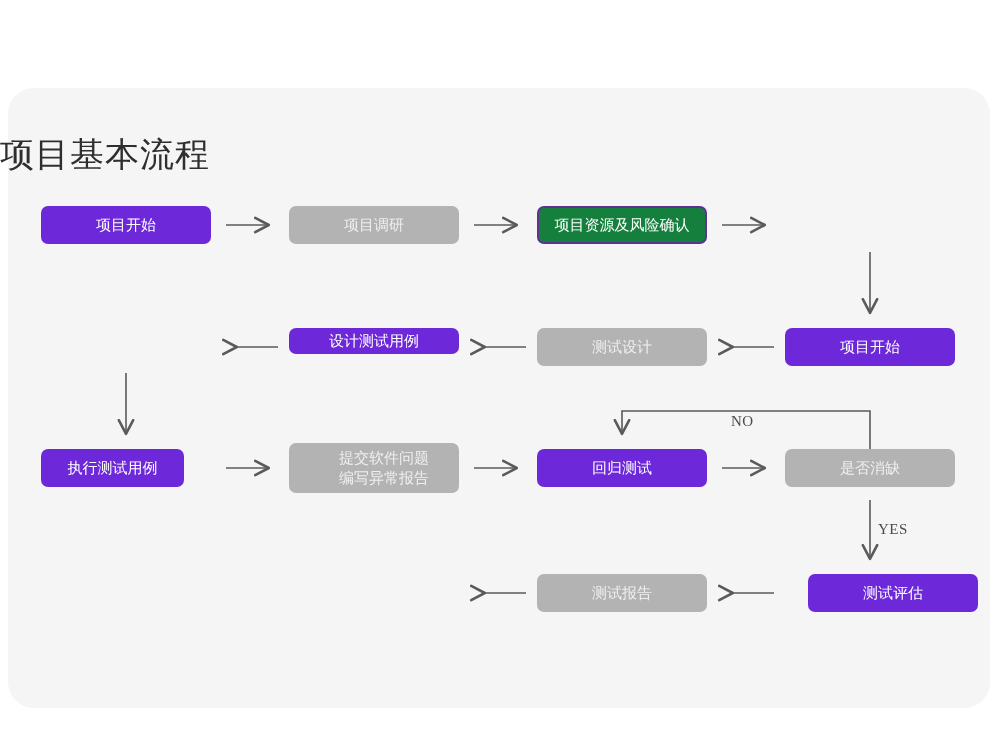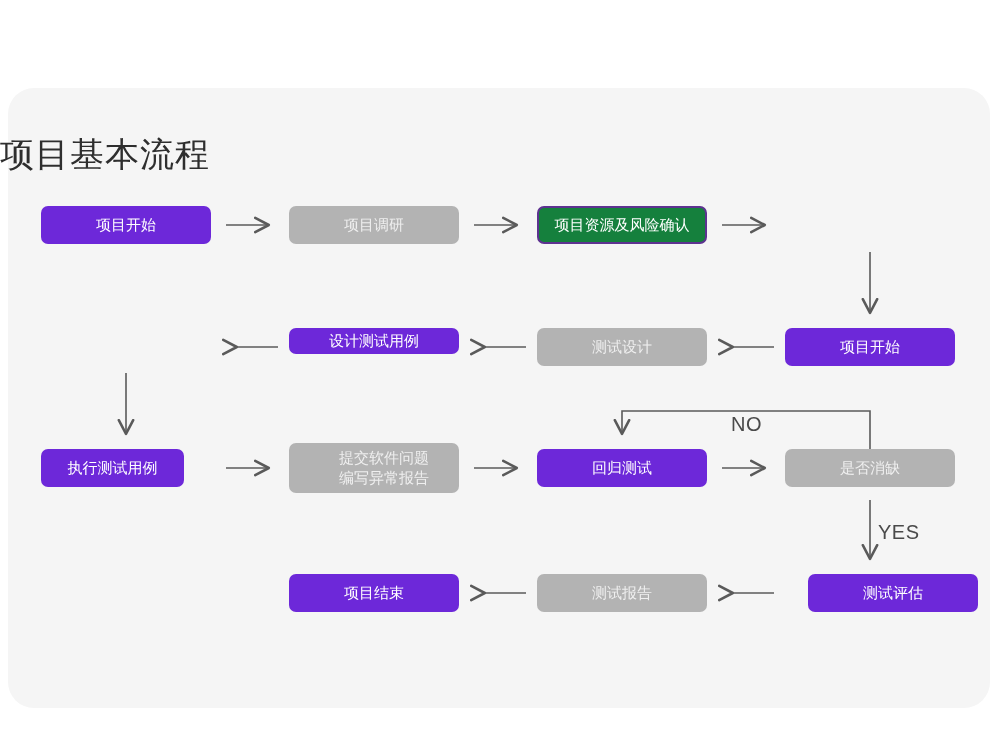--- a/index.html
+++ b/index.html
@@ -66,23 +66,24 @@
     color: #efefef;
   }
   
   .conn {
     position: absolute;
     pointer-events: none;
   }
   .conn svg { display: block; overflow: visible; }
   .edge-label {
     position: absolute;
-    font-size: 20px;
+    font-size: 15px;
     color: #4a4a4a;
     letter-spacing: 0.5px;
+    font-family: Liberation Serif, serif;
   }
 </style>
 </head>
 <body>
 
 <div id="canvas">
 
   <div id="card"></div>
 
   <div id="chart-title">项目基本流程</div>
@@ -94,21 +95,20 @@
   <div class="node purple" style="left:289px; top:328px; width:170px; height:26px;">设计测试用例</div>
   <div class="node grey" style="left:537px; top:328px; width:170px; height:38px;">测试设计</div>
   <div class="node purple" style="left:785px; top:328px; width:170px; height:38px;">项目开始</div>
 
   <div class="node purple" style="left:41px;  top:449px; width:143px; height:38px;">执行测试用例</div>
   <div class="node grey" style="left:289px; top:443px; width:170px; height:50px;padding-left:26px;">提交软件问题
 编写异常报告</div>
   <div class="node purple" style="left:537px; top:449px; width:170px; height:38px;">回归测试</div>
   <div class="node grey" style="left:785px; top:449px; width:170px; height:38px;">是否消缺</div>
 
-  <div class="node purple" style="left:289px; top:574px; width:170px; height:38px;">项目结束</div>
   <div class="node grey" style="left:537px; top:574px; width:170px; height:38px;">测试报告</div>
   <div class="node purple" style="left:785px; top:574px; width:170px; height:38px;margin-left:23px;">测试评估</div>
 
   <div class="conn" style="left:0;top:0;width:1000px;height:750px;">
     <svg width="1000" height="750" viewBox="0 0 1000 750" xmlns="http://www.w3.org/2000/svg">
       <defs>
         <marker id="ah-r" markerWidth="11" markerHeight="11" refX="9" refY="5.5" orient="auto">
           <path d="M1,1 L9.5,5.5 L1,10" fill="none" stroke="#5a5a5a" stroke-width="1.6" stroke-linecap="round" stroke-linejoin="round"></path>
         </marker>
         <marker id="ah-l" markerWidth="11" markerHeight="11" refX="2" refY="5.5" orient="auto">

